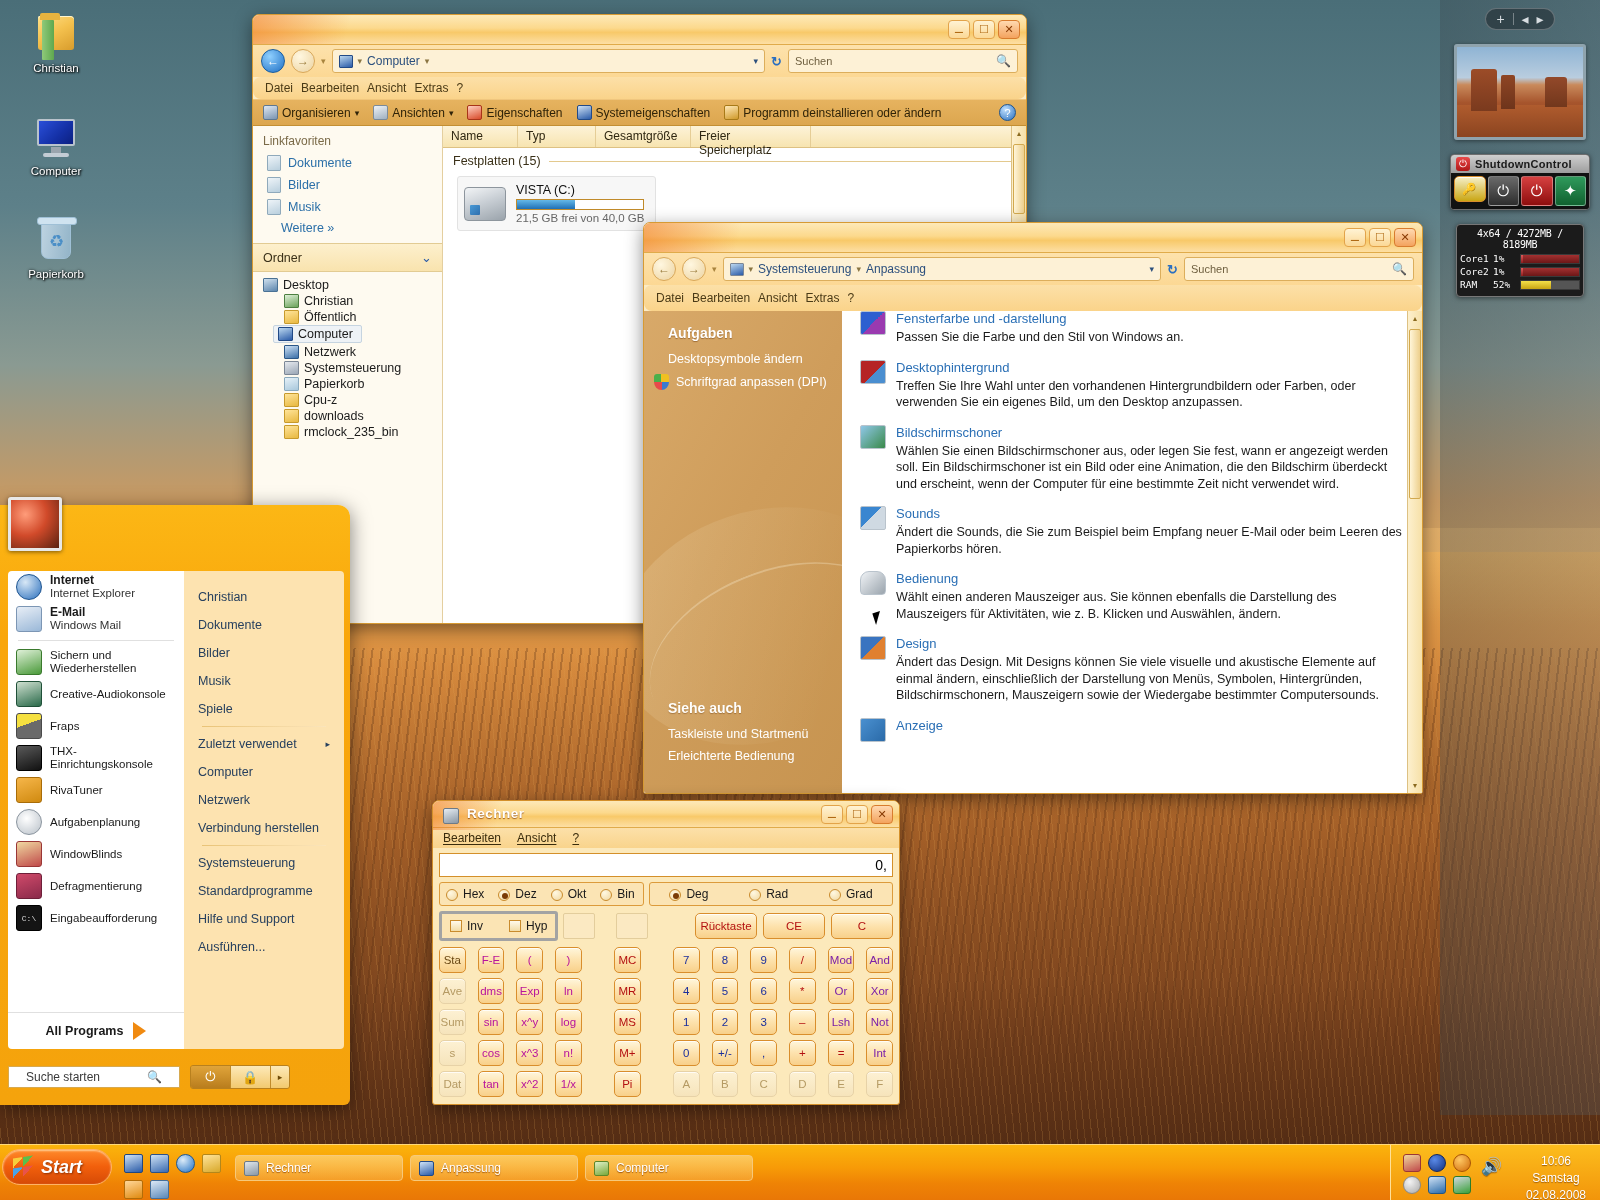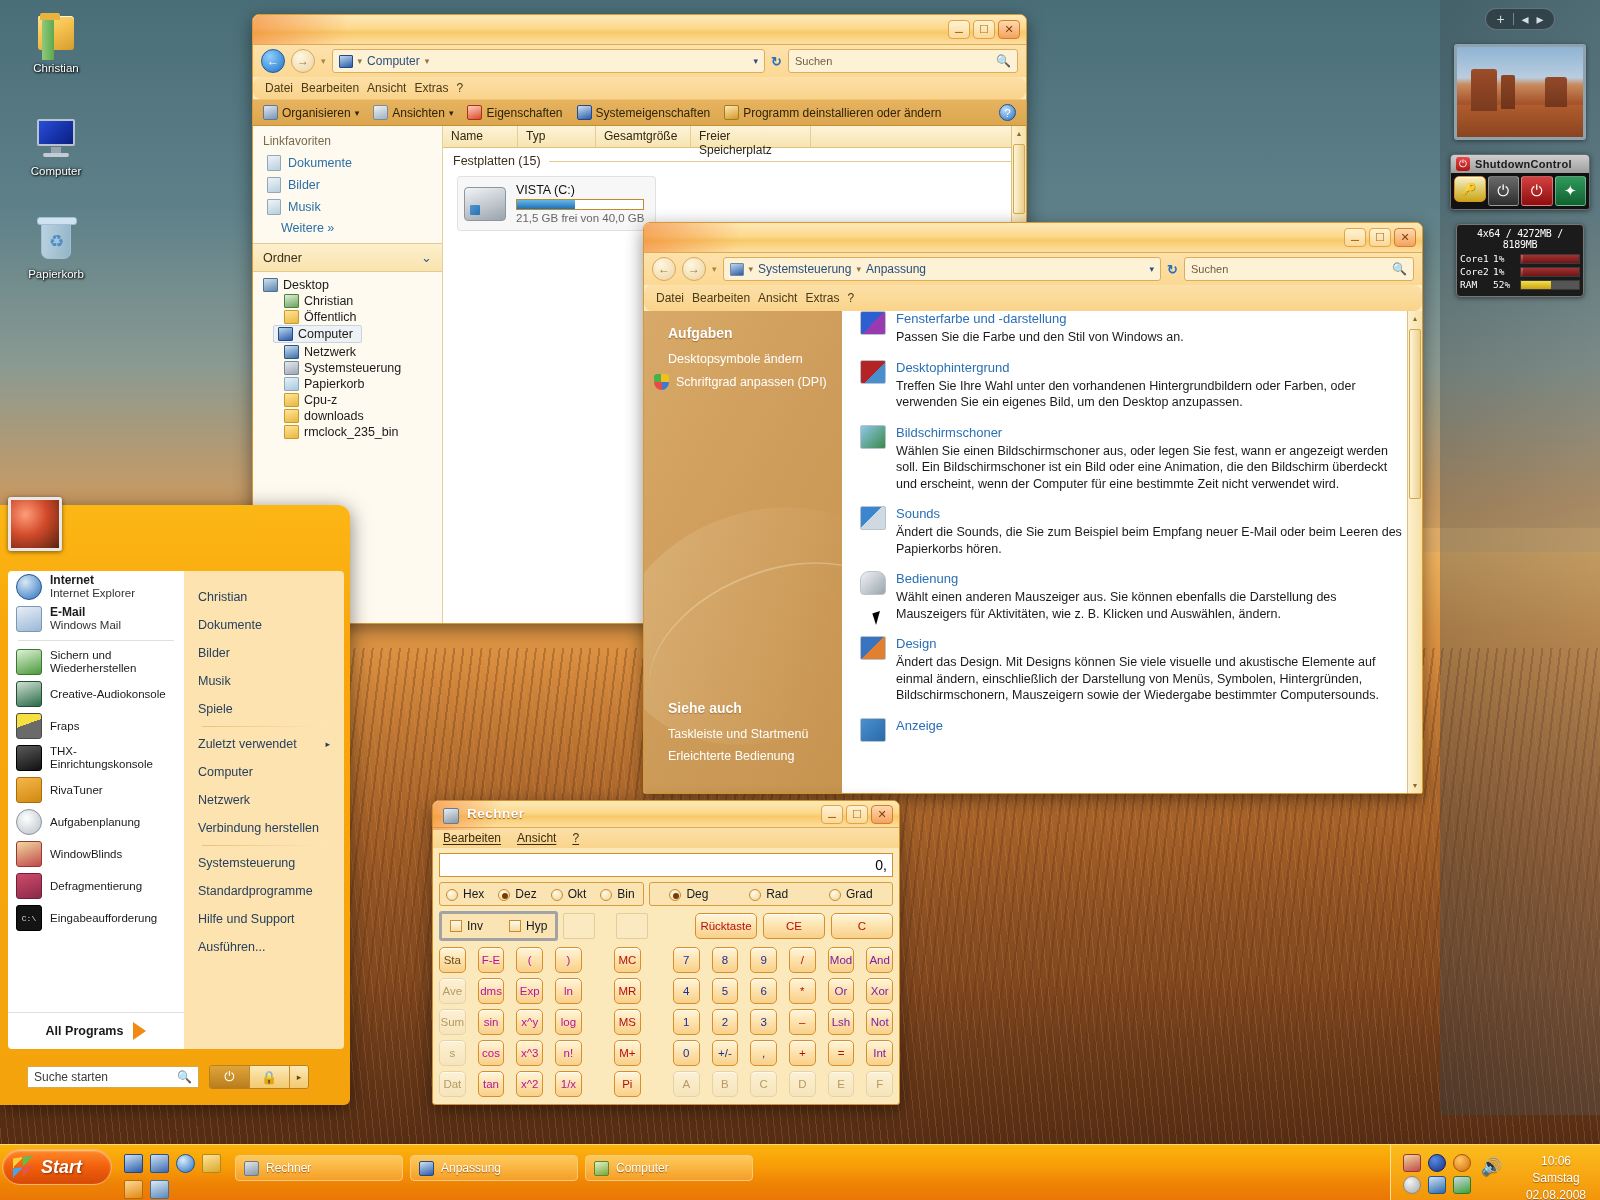--- a/index.html
+++ b/index.html
@@ -298,21 +298,21 @@
     display:flex; align-items:center; justify-content:center; gap:10px;
     font-size:12.5px; font-weight:bold; color:#1a1a1a; }
   .arrow-r { width:0; height:0; border-left:13px solid #f08a10;
     border-top:9px solid transparent; border-bottom:9px solid transparent; }
   .ri { padding:7px 0 7px 14px; font-size:12.5px; color:#27405e; position:relative; }
   .ri .flyout { position:absolute; right:14px; top:9px; font-size:9px; color:#27405e; }
   .sm-rdiv { height:1px; margin:3px 18px; background:linear-gradient(to right,#e9c377,#fbe5bb); }
   .sm-bottom { position:absolute; left:8px; right:6px; bottom:8px; height:40px;
     display:flex; align-items:center; gap:10px; }
   .sm-search { flex:0 0 172px; height:22px; background:#fff; border:1px solid #d7a94f;
-    display:flex; align-items:center; padding:0 6px;margin-left:19px; }
+    display:flex; align-items:center; padding:0 17px; }
   .sm-search .ph { flex:1; font-size:12px; color:#3a3a3a; }
   .sm-power { display:flex; border:1px solid #b8801e; border-radius:3px; overflow:hidden; height:24px; }
   .sm-power div { width:40px; display:flex; align-items:center; justify-content:center;
     font-size:13px; color:#6d4a08; border-right:1px solid #c08b2b;
     background:linear-gradient(to bottom,#fde9b8,#f2c96f); }
   .sm-power div.pwr { background:linear-gradient(to bottom,#e0a43a,#b97d1d); color:#fff; }
   .sm-power div:last-child { width:18px; border-right:none; }
 
   
   .taskbar { position:absolute; left:0; bottom:0; width:1600px; height:56px; z-index:30;

